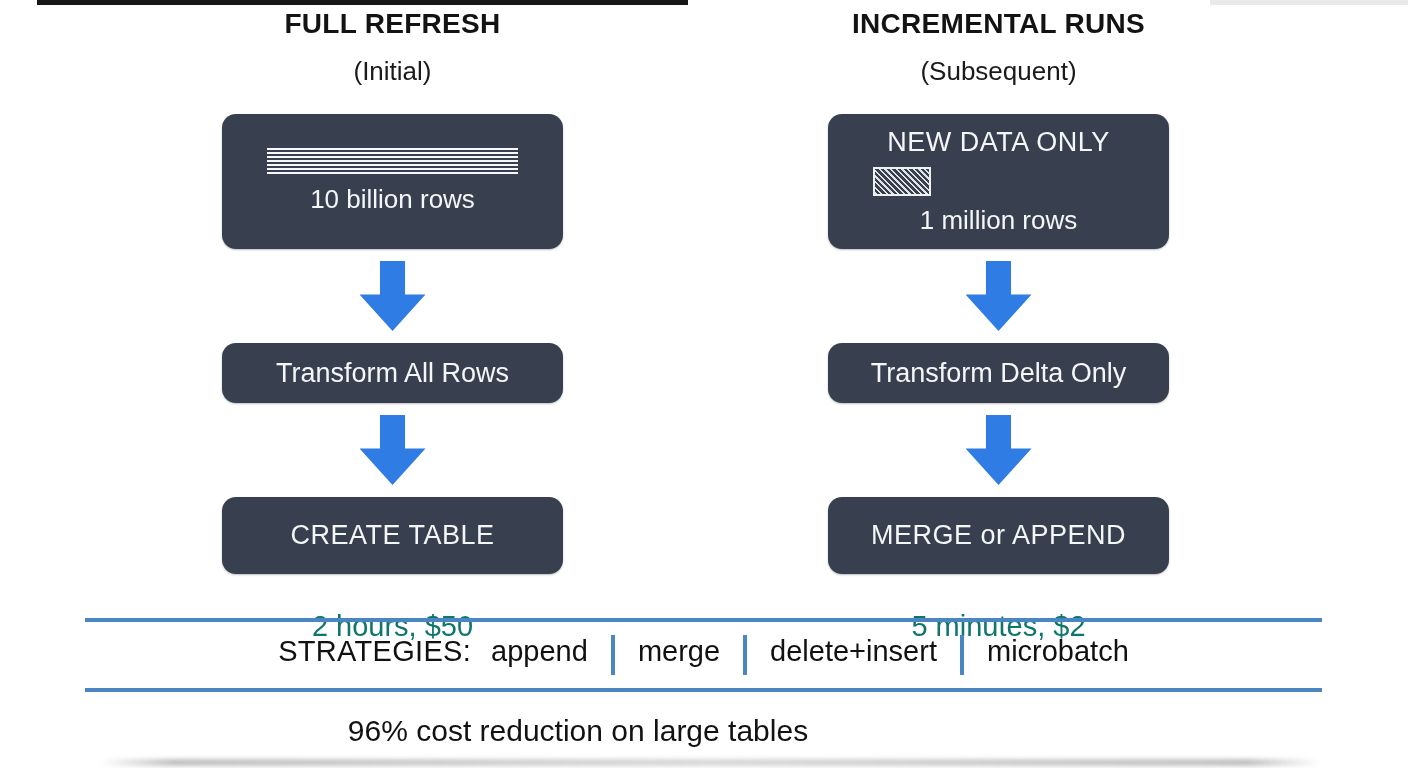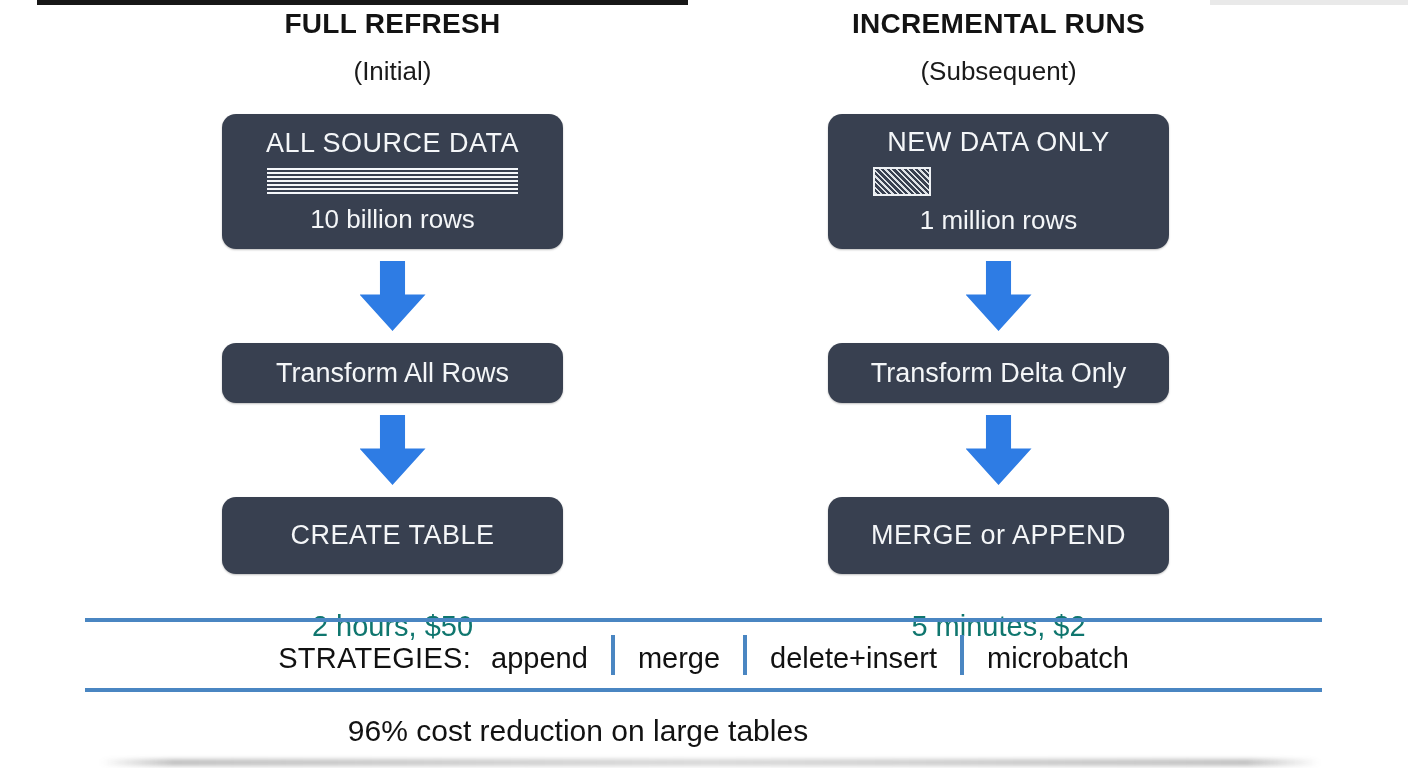--- a/index.html
+++ b/index.html
@@ -54,21 +54,21 @@
                rgba(0,0,0,0) 1.5px, rgba(0,0,0,0) 4px);
   }
 
   .cost-text { margin-top:24px; font-size:29px; color:#0f766e; }
 
   .strategy-band {
     position:absolute; left:85px; top:618px; width:1237px; height:74px; box-sizing:border-box;
     border-top:4px solid #4a86c2; border-bottom:4px solid #4a86c2;
     display:flex; align-items:center; justify-content:center;
   }
-  .strategy-row { display:flex; align-items:flex-end; font-size:29px; color:#111; }
+  .strategy-row { display:flex; align-items:flex-start; font-size:29px; color:#111; }
   .strategies-label { margin-right:20px; letter-spacing:.3px; }
   .strategy-sep { width:4px; height:40px; background:#4a86c2; margin:0 23px; }
 
   .footer-text {
     position:absolute; left:0; top:714px; width:1156px; text-align:center;
     font-size:30px; color:#121212;
   }
 </style>
 </head>
 <body>
@@ -77,21 +77,20 @@
 
   <div class="artifact-top-bar"></div>
   <div class="artifact-top-right"></div>
   <div class="artifact-bottom"></div>
 
   <div class="column left">
     <div class="col-title">FULL REFRESH</div>
     <div class="col-subtitle">(Initial)</div>
 
     <div class="node source-node">
-      <div class="source-label">ALL SOURCE DATA</div>
       <div class="table-rows-icon"></div>
       <div class="source-rows">10 billion rows</div>
     </div>
 
     <div class="down-arrow"></div>
 
     <div class="node process-node">
       <span>Transform All Rows</span>
     </div>
 

